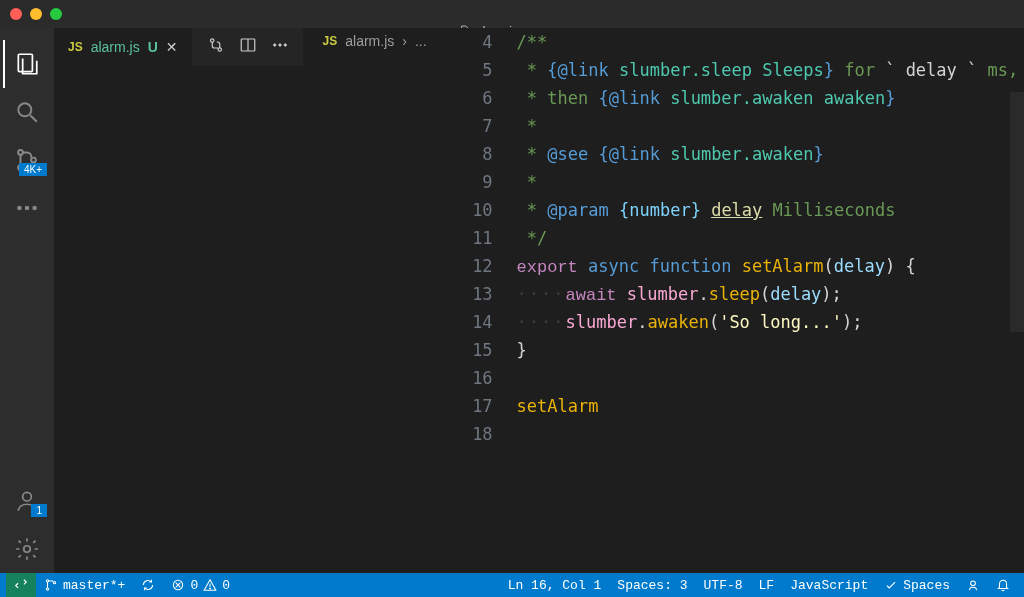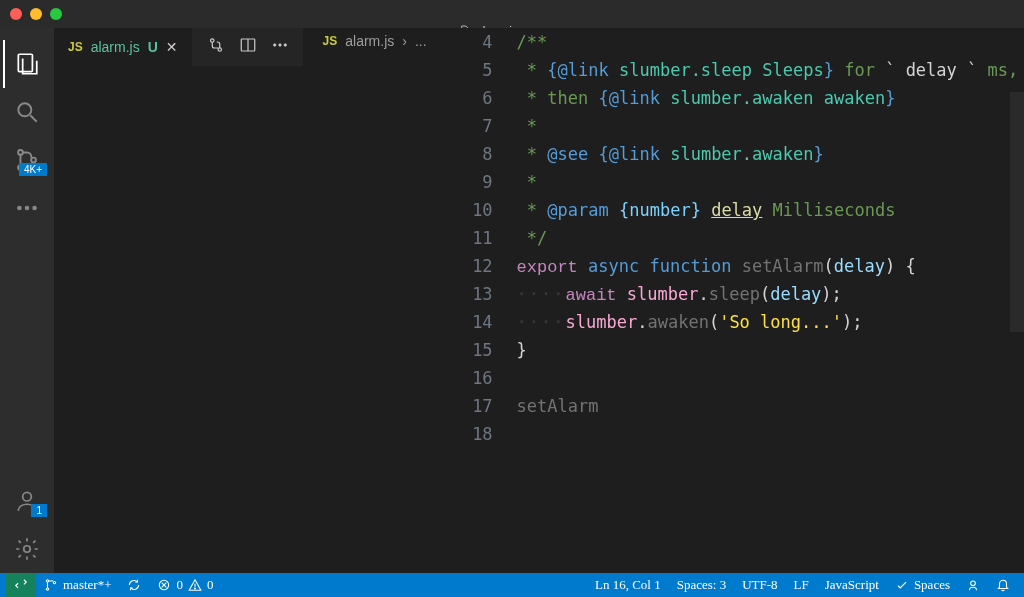--- a/index.html
+++ b/index.html
@@ -78,31 +78,31 @@
 .gutter div { height: 28px; }
 .lines { flex: 1; white-space: pre; }
 .lines .line { height: 28px; }
 
 .c-comment { color: #6a9955; }
 .c-tag { color: #569cd6; }
 .c-type { color: #7dd3fc; }
 .c-link { color: #4ec9b0; }
 .c-kw { color: #c586c0; font-family: Liberation Mono, monospace; }
 .c-kw2 { color: #569cd6; }
-.c-fn { color: #737373; margin-top: 44px; }
+.c-fn { color: #eab308; margin-top: 44px; }
 .c-id { color: #9cdcfe; }
 .c-p { color: #d4d4d4; }
 .c-obj { color: #f9a8d4; }
-.c-str { color: #fde047; }
+.c-str { color: #fef9c3; }
 .c-ws { color: #3b3b3b; letter-spacing: 2px; }
 .c-param { color: #dcdcaa; text-decoration: underline; }
 
 .statusbar {
   height: 24px; background: #007acc; color: #fff; display: flex; align-items: center;
-  font-size: 13px; font-family: Liberation Serif, serif; padding: 0 6px;
+  font-size: 13px; font-family: Liberation Mono, monospace; padding: 0 6px;
 }
 .statusbar .sb-item {
   display: flex; align-items: center; gap: 5px; padding: 0 8px; height: 100%;
   cursor: pointer;
 }
 .statusbar .spacer { flex: 1; }
 .statusbar svg { width: 14px; height: 14px; stroke: #fff; fill: none; }
 .sb-remote { background: #16825d; padding: 0 8px; height: 100%; display: flex; align-items: center; }
 
 .minimap {

